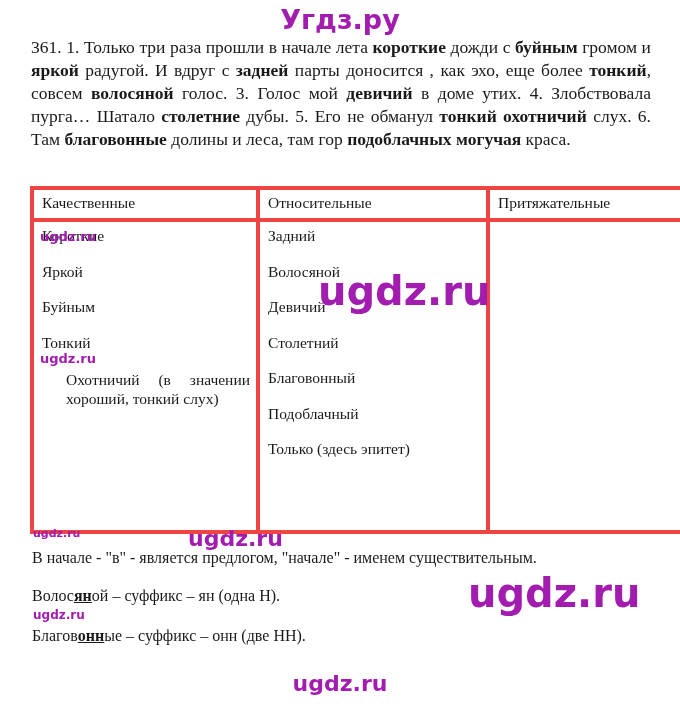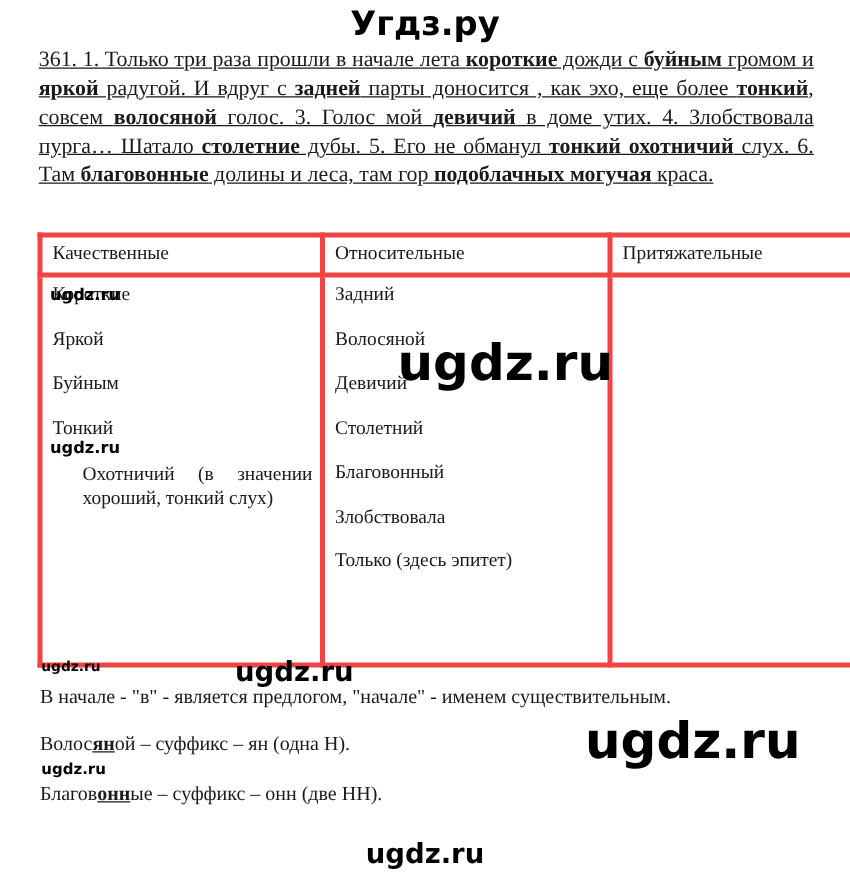--- a/index.html
+++ b/index.html
@@ -14,21 +14,21 @@
     font-family: "Liberation Serif", "DejaVu Serif", serif;
     color: #1a1a1a;
     overflow: hidden;
   }
 
   
   .wm {
     position: absolute;
     font-family: "DejaVu Sans", "Liberation Sans", sans-serif;
     font-weight: bold;
-    color: #000000;
+    color: #a21caf;
     white-space: nowrap;
     line-height: 1;
     pointer-events: none;
   }
   .wm-header {
     left: 0; right: 0;
     top: 6px;
     text-align: center;
     font-size: 27px;
     letter-spacing: 0px;
@@ -45,21 +45,20 @@
 
   
   .passage {
     position: absolute;
     left: 31px;
     top: 36px;
     width: 620px;
     font-size: 17.5px;
     line-height: 1.32;
     text-align: justify;
-    text-decoration: underline;
   }
   .passage b { font-weight: bold; }
 
   
   .tbl {
     position: absolute;
     left: 30px;
     top: 186px;
     width: 630px;
     border-collapse: collapse;
@@ -132,21 +131,21 @@
             <span class="itm justified">Охотничий (в значении хороший, тонкий слух)</span>
           </div>
       </td>
       <td class="col-b">
         <div class="cell-list" id="col-1">
             <span class="itm">Задний</span>
             <span class="itm">Волосяной</span>
             <span class="itm">Девичий</span>
             <span class="itm">Столетний</span>
             <span class="itm">Благовонный</span>
-            <span class="itm">Злобствовала</span>
+            <span class="itm">Подоблачный</span>
             <span class="itm">Только (здесь эпитет)</span>
           </div>
       </td>
       <td class="col-c">
         <div class="cell-list" id="col-2"></div>
       </td>
     </tr>
   </tbody>
 </table>
 

